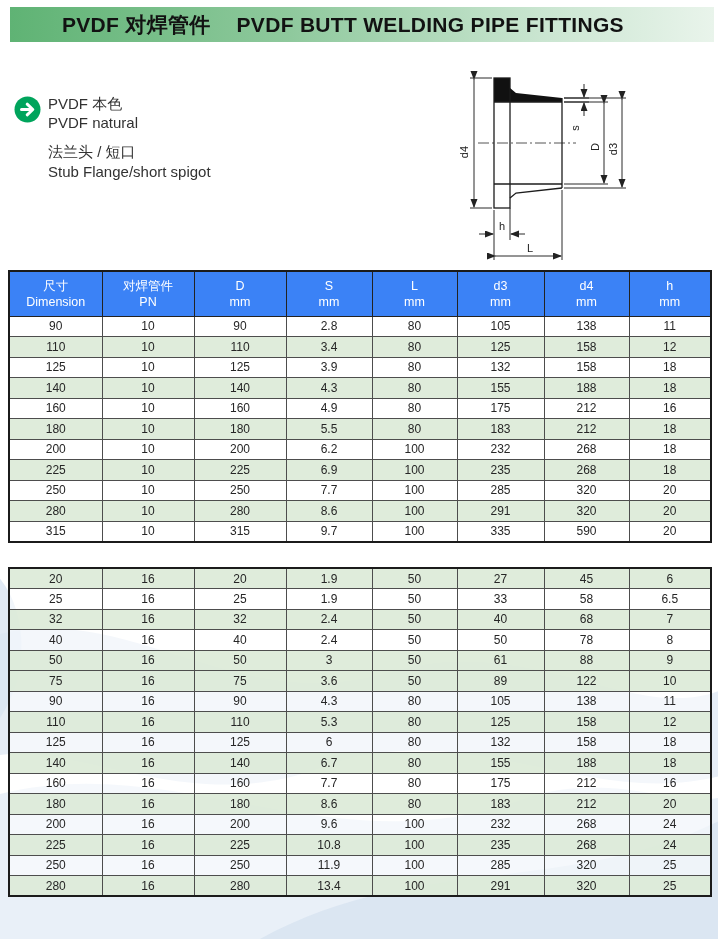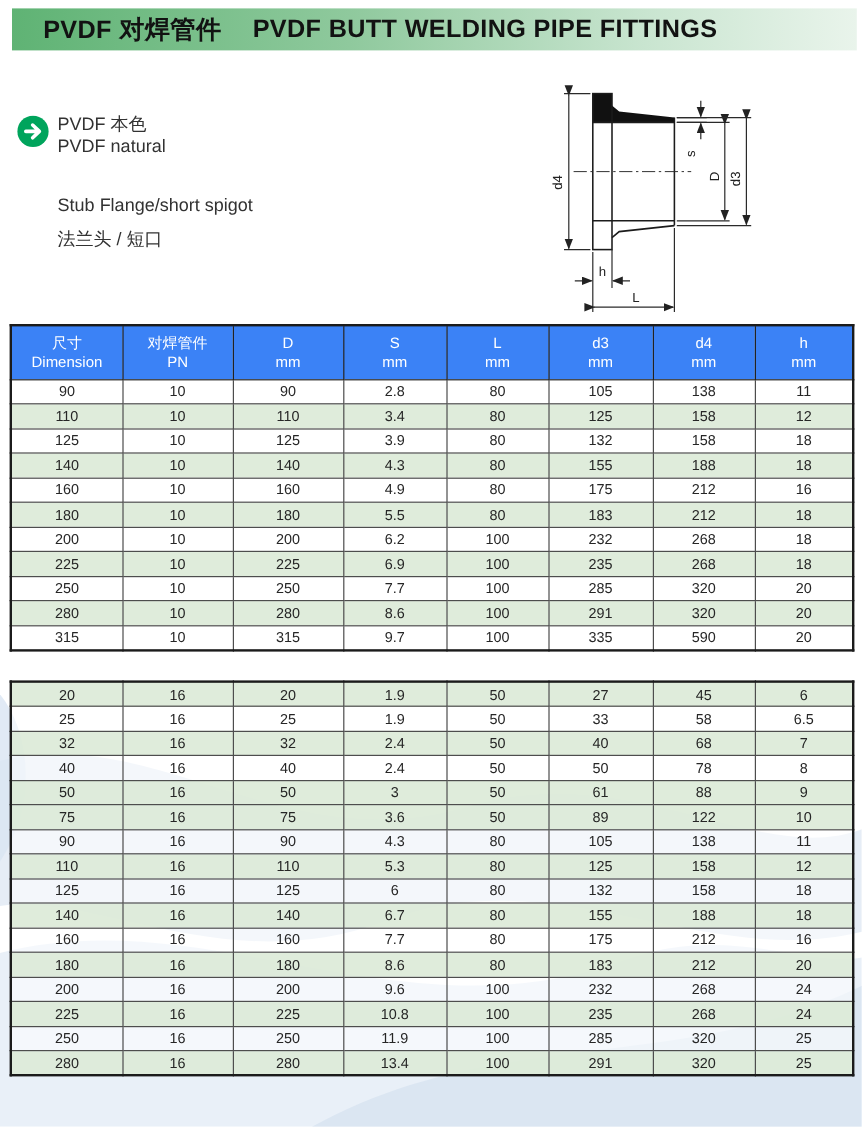--- a/index.html
+++ b/index.html
@@ -15,29 +15,29 @@
 
   
   .title-band {
     position:absolute; left:10px; top:7px; width:704px; height:35px;
     background:linear-gradient(to right, #5fb374 0%, #8fc99d 40%, #c9e5d0 75%, #e9f4eb 100%);
     display:flex; align-items:center; padding-left:26px;
   }
   .title-band .t-zh, .title-band .t-en {
     font-size:21px; font-weight:bold; color:#121212; letter-spacing:.3px; white-space:nowrap;
   }
-  .title-band .t-zh { margin-right:26px; }
+  .title-band .t-zh { margin-right:26px;margin-left:26px; }
 
   
   .intro { position:absolute; left:0; top:42px; width:718px; height:226px;text-align:center; }
   .arrow-badge { position:absolute; left:14px; top:54px; width:27px; height:27px; }
   .p-line { position:absolute; left:48px; color:#323232; font-size:15px; line-height:19px; white-space:nowrap; }
   .p1 { top:52px; }
   .p2 { top:71px; }
-  .p3 { top:100px;margin-top:48px; }
+  .p3 { top:100px; }
   .p4 { top:120px; }
 
   .drawing { position:absolute; left:458px; top:18px; }
   .drawing text { font-size:11px; fill:#222; font-family:"Liberation Sans", sans-serif; }
   .drawing .dim { stroke:#2a2a2a; stroke-width:1; fill:none; }
   .drawing .outline { stroke:#1c1c1c; stroke-width:1.3; fill:none; }
 
   
   table.dim-table {
     position:absolute; left:8px; width:702px;

